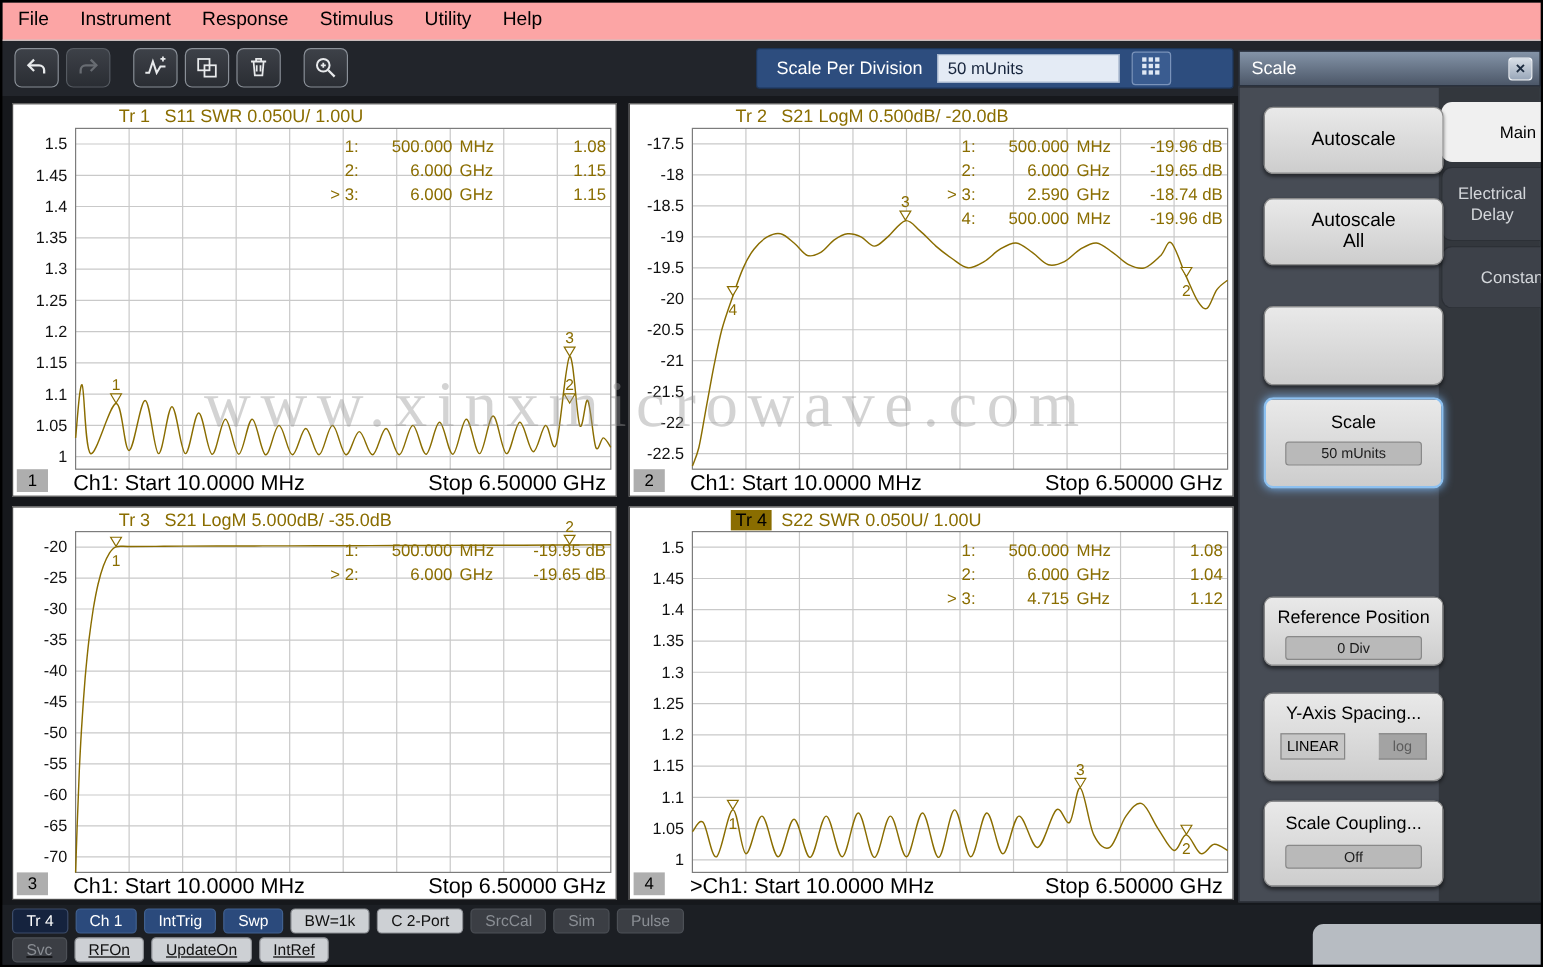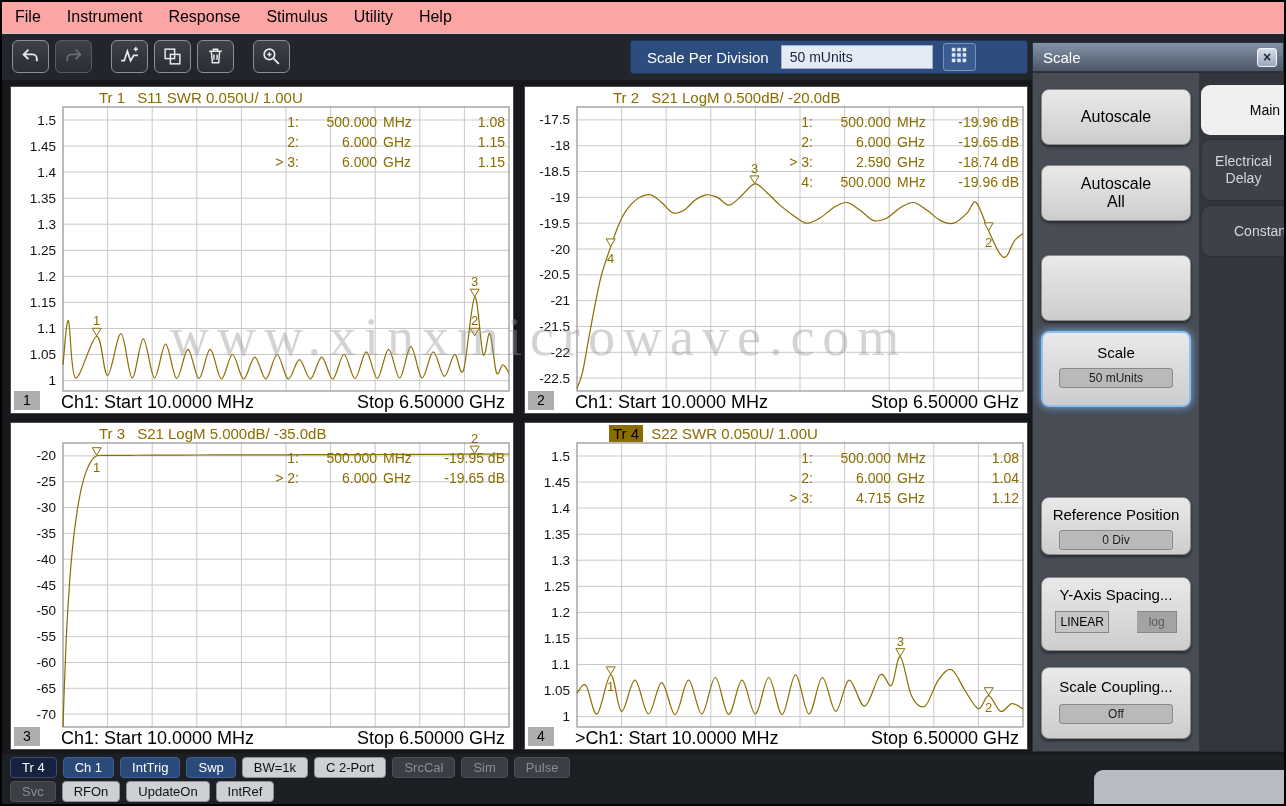--- a/index.html
+++ b/index.html
@@ -58,35 +58,35 @@
   .panel-title { height:30px; background:linear-gradient(#8494a8,#4c5768); border:1px solid #2a3240;
     display:flex; align-items:center; justify-content:space-between; color:#fff; font-size:15px; padding:0 6px 0 10px; }
   .close { width:20px; height:19px; background:linear-gradient(#d7dee6,#9aa8ba); border:1px solid #f0f4f8;
     border-radius:3px; color:#1a2a3e; font-size:14px; line-height:16px; text-align:center; font-weight:bold; padding:0; }
   .panel-body { position:absolute; left:0; top:30px; right:0; bottom:0; background:#474c55; border:1px solid #2a2e35; }
   .tab-strip { position:absolute; right:0; top:0; width:84px; height:100%; background:#33373d; }
   .ptab { position:absolute; left:168px; width:84px; display:flex; align-items:center; justify-content:center;
     text-align:center; font-size:14px; border-radius:9px 0 0 9px; line-height:17px;padding-left:44px; }
   .ptab.active { background:#f0f0f0; color:#000; }
   .ptab.dark { background:#3d4149; color:#d4d7db; border:1px solid #2c3036; border-right:none; }
-  .pbtn, .pgroup { position:absolute; left:8px; width:150px; background:linear-gradient(#e9e9e9,#cdcdcd);
+  .pbtn, .pgroup { position:absolute; left:20px; width:150px; background:linear-gradient(#e9e9e9,#cdcdcd);
     border:1px solid #8c8c8c; border-radius:8px; color:#000; box-shadow:0 2px 3px rgba(0,0,0,.45); }
   .pbtn { font-size:16px; display:flex; align-items:center; justify-content:center; text-align:center; }
   .pgroup { text-align:center; }
   .plabel { font-size:15px; color:#000; margin-top:8px; }
   .psub { margin:7px auto 0; width:114px; height:20px; background:#b9b9b9; border:1px solid #898989;
     border-radius:3px; font-size:12px; color:#1c1c1c; line-height:18px; }
   .segrow { display:flex; margin:8px 13px 0; height:22px; }
   .seg1 { flex:1.15; background:#c6c6c6; border:1px solid #868686; font-size:12px; line-height:20px; color:#000; }
   .seg2 { flex:0.85; background:#a3a3a3; border:1px solid #868686; border-left:none; font-size:12px; line-height:20px; color:#5c5c5c;margin-left:28px; }
   
   .statusbar { position:absolute; left:0; top:752px; width:100%; height:52px; background:#1c1f24; z-index:4; }
   .srow { position:absolute; left:8px; display:flex; gap:6px; }
   #srow1 { top:3px; }
-  #srow2 { top:27px; }
+  #srow2 { top:27px;text-decoration:underline; }
   .sbtn { height:21px; line-height:19px; padding:0 11px; font-size:13px; border-radius:4px; border:1px solid #555; }
   .sbtn.navy { background:#15233e; color:#fff; border-color:#3c4c6a; }
   .sbtn.blue { background:#2b4a7c; color:#fff; border-color:#40608f; }
   .sbtn.gray { background:#cdd0d4; color:#111; border-color:#8e9196; }
   .sbtn.disabled { background:#3b3e44; color:#8a8e94; border-color:#4c5056; }
   .corner { position:absolute; right:0; bottom:0; width:190px; height:34px; background:#b7bcc2;
     border-radius:9px 0 0 0; z-index:5; }
 </style>
 </head>
 <body style="--olive: #8a6d00;">

